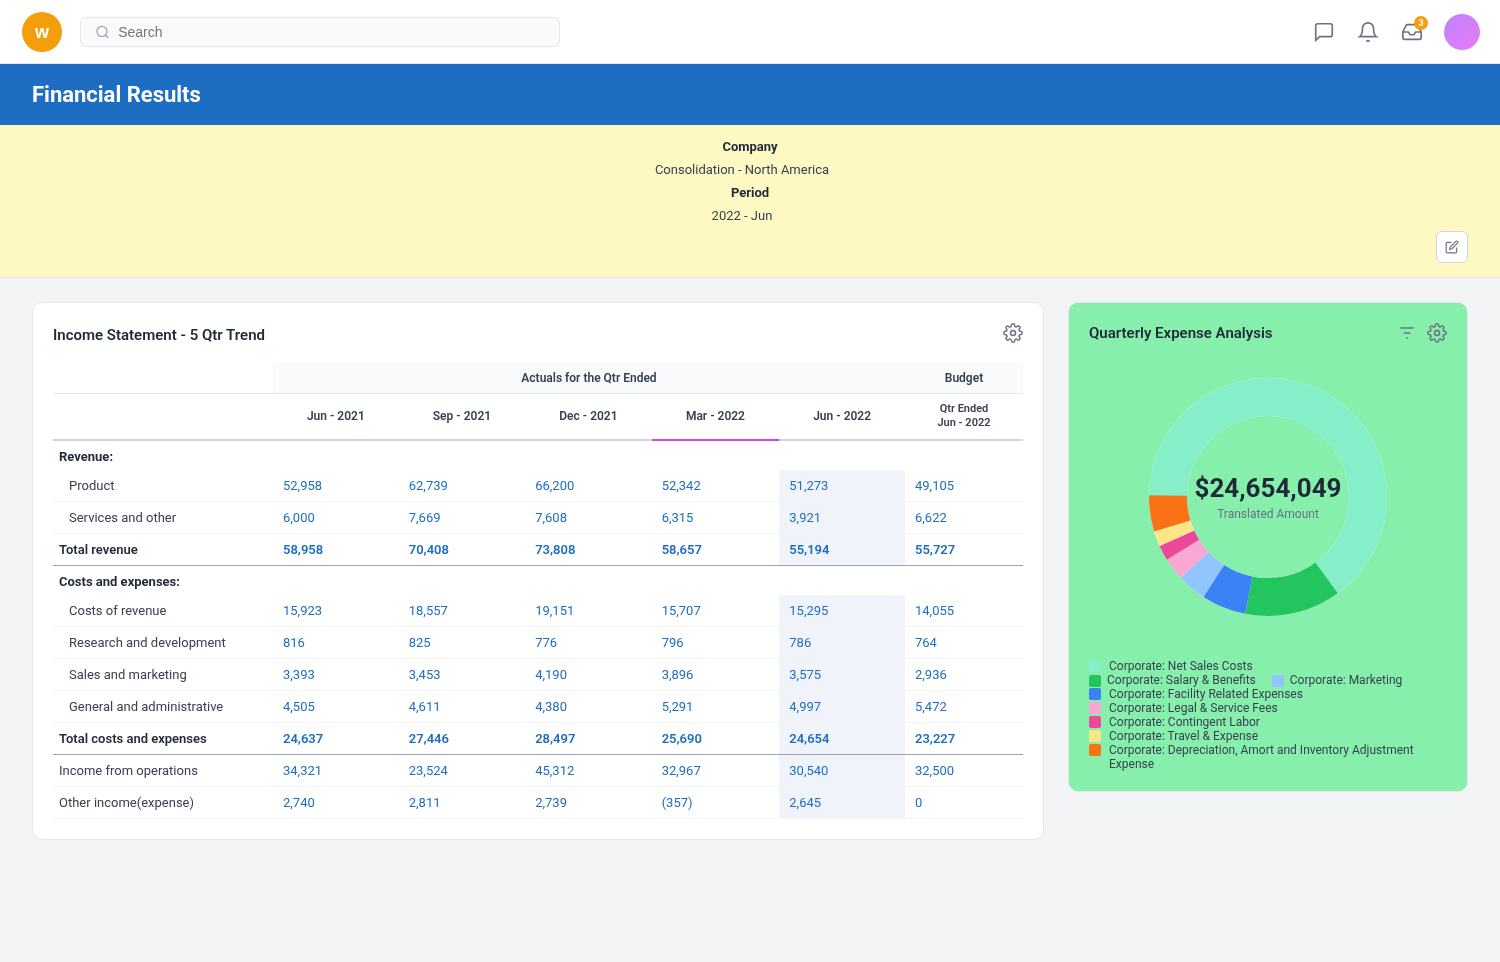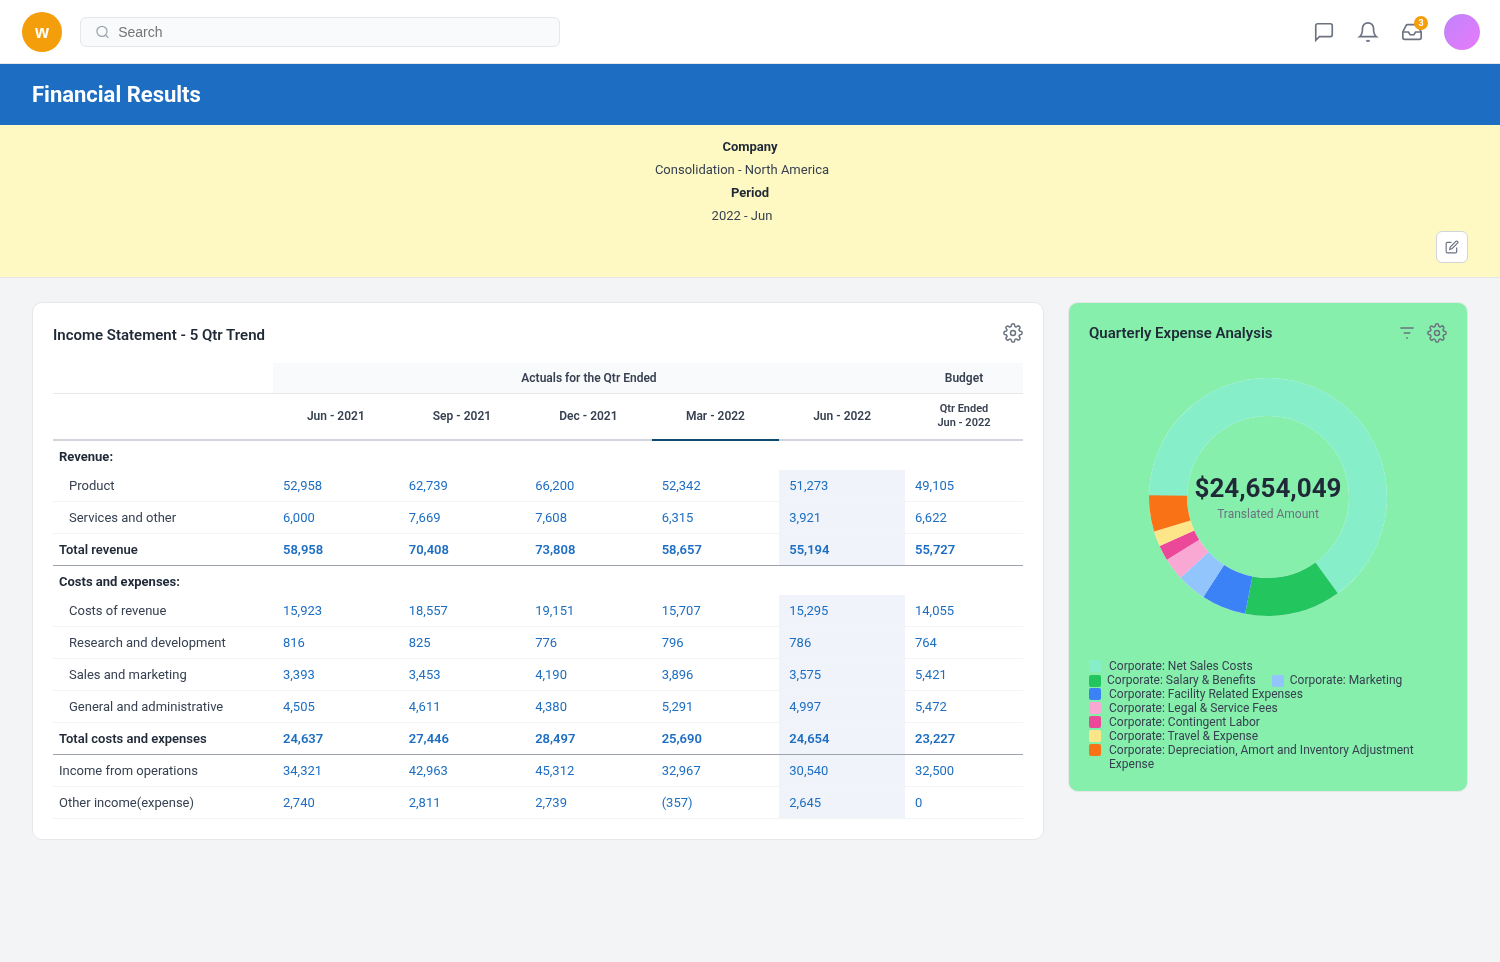--- a/index.html
+++ b/index.html
@@ -402,21 +402,21 @@
         <tr>
           <th class="left-align" style="width:220px;border-bottom:1px solid #e5e7eb;"></th>
           <th colspan="5" class="col-group-header" style="border-bottom:1px solid #e5e7eb;">Actuals for the Qtr Ended</th>
           <th class="col-group-header" style="border-bottom:1px solid #e5e7eb;">Budget</th>
         </tr>
         <tr>
           <th class="left-align" style="border-bottom:2px solid #d1d5db;"></th>
           <th style="border-bottom:2px solid #d1d5db;">Jun - 2021</th>
           <th style="border-bottom:2px solid #d1d5db;">Sep - 2021</th>
           <th style="border-bottom:2px solid #d1d5db;">Dec - 2021</th>
-          <th style="border-bottom:2px solid #0c4a6e;">Mar - 2022</th>
+          <th style="border-bottom:2px solid #d946ef;">Mar - 2022</th>
           <th style="border-bottom:2px solid #d1d5db;">Jun - 2022</th>
           <th style="border-bottom:2px solid #d1d5db;font-size:11px;line-height:1.3;">Qtr Ended<br>Jun - 2022</th>
         </tr>
       </thead>
       <tbody>
 
         <tr class="section-header">
           <td colspan="7" class="label" style="padding-left:6px;">Revenue:</td>
         </tr>
         <tr>
@@ -468,21 +468,21 @@
           <td class="num highlight-col">786</td>
           <td class="num">764</td>
         </tr>
         <tr>
           <td class="label">Sales and marketing</td>
           <td class="num">3,393</td>
           <td class="num">3,453</td>
           <td class="num">4,190</td>
           <td class="num">3,896</td>
           <td class="num highlight-col">3,575</td>
-          <td class="num">5,421</td>
+          <td class="num">2,936</td>
         </tr>
         <tr>
           <td class="label">General and administrative</td>
           <td class="num">4,505</td>
           <td class="num">4,611</td>
           <td class="num">4,380</td>
           <td class="num">5,291</td>
           <td class="num highlight-col">4,997</td>
           <td class="num">5,472</td>
         </tr>
@@ -492,21 +492,21 @@
           <td class="num">27,446</td>
           <td class="num">28,497</td>
           <td class="num">25,690</td>
           <td class="num highlight-col">24,654</td>
           <td class="num">23,227</td>
         </tr>
 
         <tr>
           <td class="label" style="padding-left:6px;">Income from operations</td>
           <td class="num">34,321</td>
-          <td class="num">42,963</td>
+          <td class="num">23,524</td>
           <td class="num">45,312</td>
           <td class="num">32,967</td>
           <td class="num highlight-col">30,540</td>
           <td class="num">32,500</td>
         </tr>
         <tr>
           <td class="label" style="padding-left:6px;">Other income(expense)</td>
           <td class="num">2,740</td>
           <td class="num">2,811</td>
           <td class="num">2,739</td>

